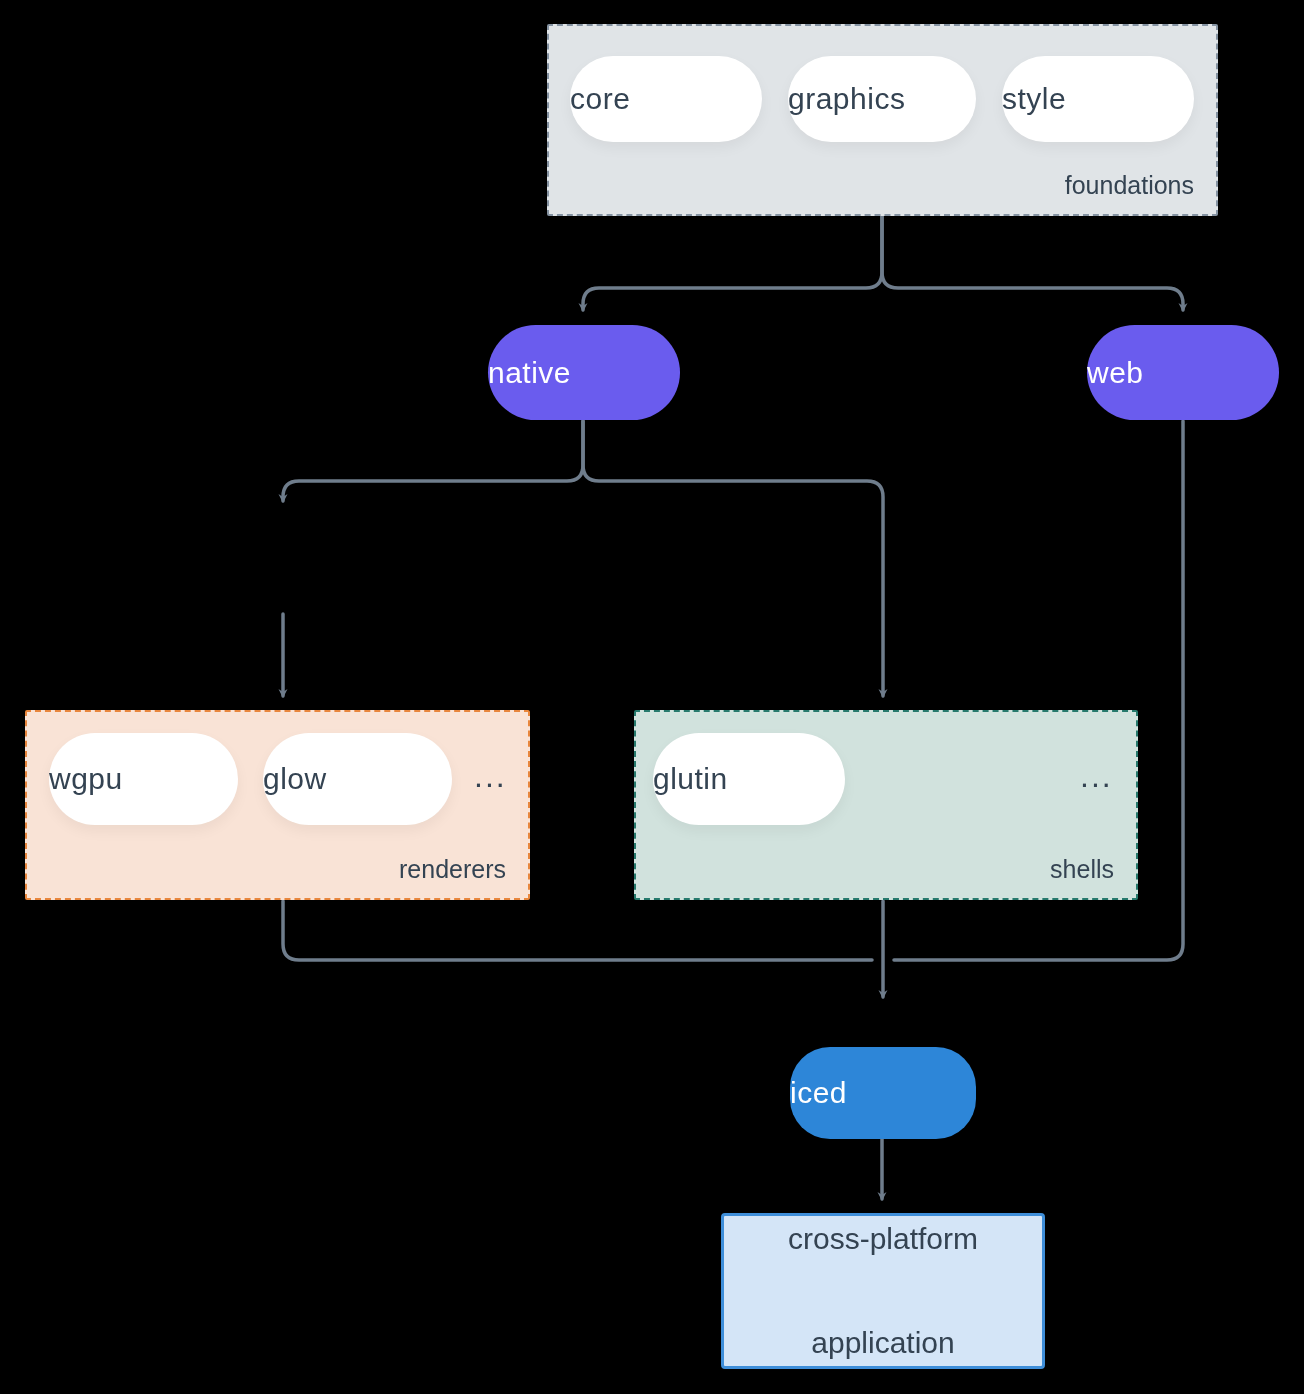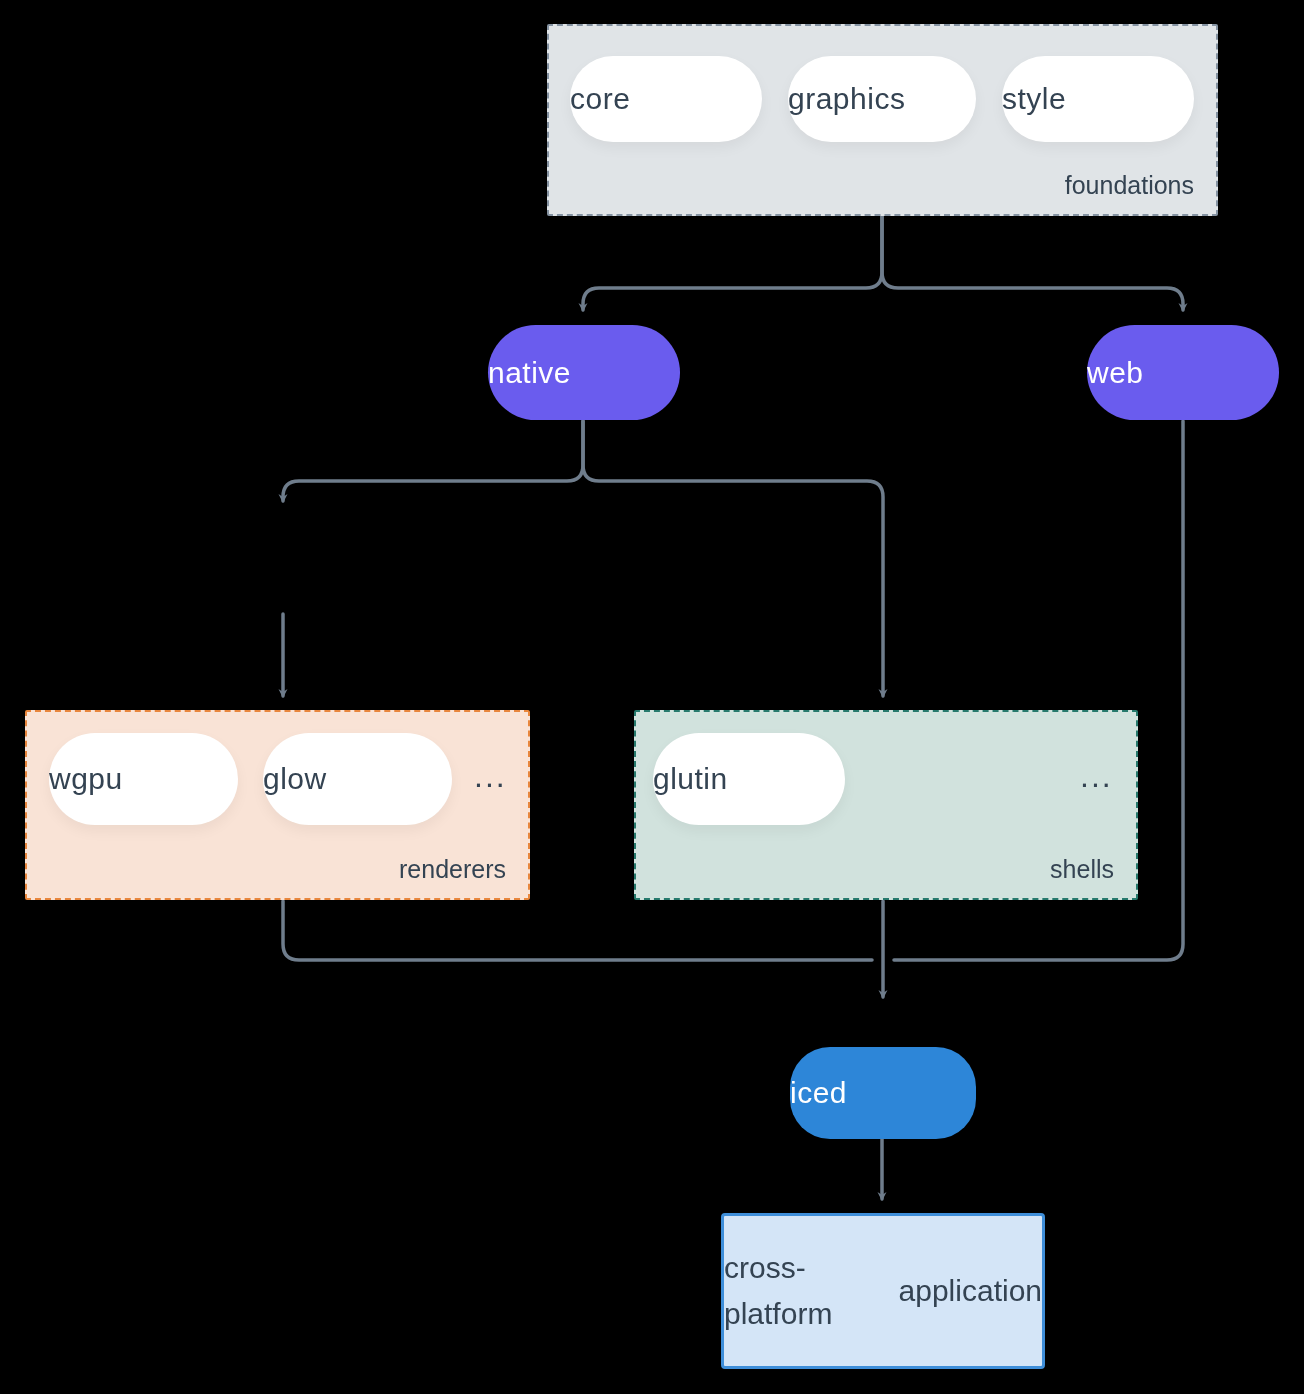--- a/index.html
+++ b/index.html
@@ -47,21 +47,21 @@
   .pill.blue{background:var(--blue);color:#ffffff;border-radius:40px;}
 
   .ellipsis{
     position:absolute;color:var(--ink);font-size:32px;letter-spacing:2px;
   }
 
   .appbox{
     position:absolute;left:721px;top:1213px;width:324px;height:156px;
     box-sizing:border-box;background:var(--app-fill);
     border:3px solid var(--app-border);border-radius:4px;
-    display:flex;flex-direction:row;align-items:center;justify-content:center;
+    display:flex;flex-direction:column;align-items:center;justify-content:space-between;
     color:var(--ink);font-size:30px;line-height:46px;
   }
 </style>
 </head>
 <body>
 
 <div class="canvas">
 
   <svg class="connectors" viewBox="0 0 1304 1394" xmlns="http://www.w3.org/2000/svg">
     <defs>

